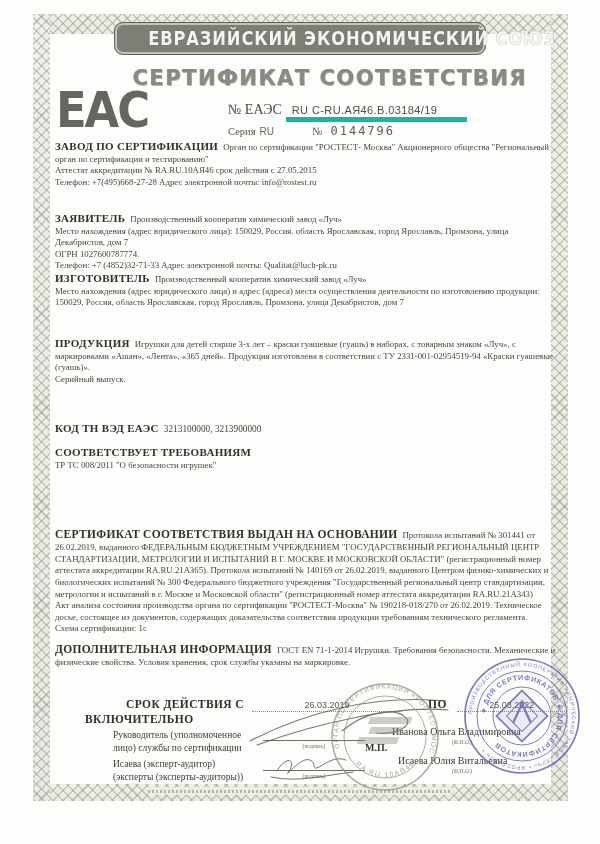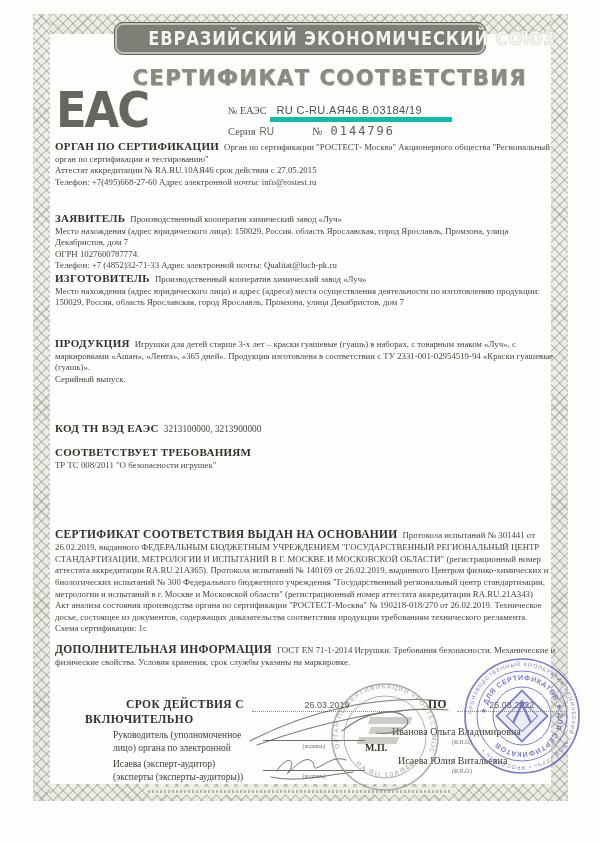--- a/index.html
+++ b/index.html
@@ -51,21 +51,21 @@
 
   
   .doc-title {
     position:absolute; left:120px; right:60px; top:66px; text-align:center;
     font-family:"DejaVu Sans", sans-serif; font-weight:800; font-size:21px;
     letter-spacing:1.5px; color:#8a8a81;
     text-shadow:0.5px 0.5px 0 #b7b7ae, -0.5px -0.5px 0 #9d9d94;
   }
 
   .numline { position:absolute; left:228px; top:100px; white-space:nowrap; }
-  .numlabel { font-size:10px; color:#4c4b45; }
+  .numlabel { font-size:14px; color:#4c4b45; }
   .numvalue {
     font-family:"Liberation Sans", sans-serif; font-size:11px; color:#504f49;
     border-bottom:5px solid #14b8a6; padding:0 30px 1px 6px; letter-spacing:.4px;
   }
   .serline { position:absolute; left:228px; top:121px; white-space:nowrap; }
   .serlabel { font-size:10.5px; color:#55544e; }
   .serval { font-family:"Liberation Sans", sans-serif; font-size:10px; color:#68675f; margin-right:34px; }
   .sernum {
     font-family:"DejaVu Sans Mono", monospace; font-size:12px; letter-spacing:2px;
     color:#5d5c55;
@@ -136,23 +136,23 @@
 </div>
 
 <div class="serline">
   <span class="serlabel">Серия</span>
   <span class="serval">RU</span>
   <span class="sernum-pref">№</span>
   <span class="sernum">0144796</span>
 </div>
 
 <div class="sec" style="top:139px">
-  <span class="h">ОРГАН ПО СЕРТИФИКАЦИИ</span><span class="t">Орган по сертификации "РОСТЕСТ- Москва" Акционерного общества "Региональный орган по сертификации и тестированию"</span>
+  <span class="h">ЗАВОД ПО СЕРТИФИКАЦИИ</span><span class="t">Орган по сертификации "РОСТЕСТ- Москва" Акционерного общества "Региональный орган по сертификации и тестированию"</span>
   <div class="t">Аттестат аккредитации № RA.RU.10АЯ46 срок действия с 27.05.2015</div>
-  <div class="t">Телефон: +7(495)668-27-60 Адрес электронной почты: info@rostest.ru</div>
+  <div class="t">Телефон: +7(495)668-27-28 Адрес электронной почты: info@rostest.ru</div>
 </div>
 
 <div class="sec" style="top:211px">
   <span class="h">ЗАЯВИТЕЛЬ</span><span class="t">Производственный кооператив химический завод «Луч»</span>
   <div class="t">Место нахождения (адрес юридического лица): 150029, Россия. область Ярославская, город Ярославль, Промзона, улица Декабристов, дом 7</div>
   <div class="t">ОГРН 1027600787774.</div>
   <div class="t">Телефон: +7 (4852)32-71-33 Адрес электронной почты: Qualitat@luch-pk.ru</div>
 </div>
 
 <div class="sec" style="top:271px">
@@ -187,21 +187,21 @@
 <div class="validity">
   <span class="vh">СРОК ДЕЙСТВИЯ С</span>
   <span class="vdate from">26.03.2019</span>
   <span class="vh po">ПО</span>
   <span class="vdate to">25.03.2022</span>
 </div>
 <div class="inclusive">ВКЛЮЧИТЕЛЬНО</div>
 
 <div class="sig-label" style="top:729px">
   <div>Руководитель (уполномоченное</div>
-  <div>лицо) органа по электронной</div>
+  <div>лицо) службы по сертификации</div>
 </div>
 <div class="sig-line" style="top:740px"></div>
 <div class="sig-cap" style="top:743px">(подпись)</div>
 <div class="mp">М.П.</div>
 <div class="sig-name" style="left:392px; top:726px">Иванова Ольга Владимировна</div>
 <div class="fio-cap" style="left:452px; top:739px">(Ф.И.О.)</div>
 
 <div class="sig-label" style="top:758px">
   <div>Исаева (эксперт-аудитор)</div>
   <div>(эксперты (эксперты-аудиторы))</div>

